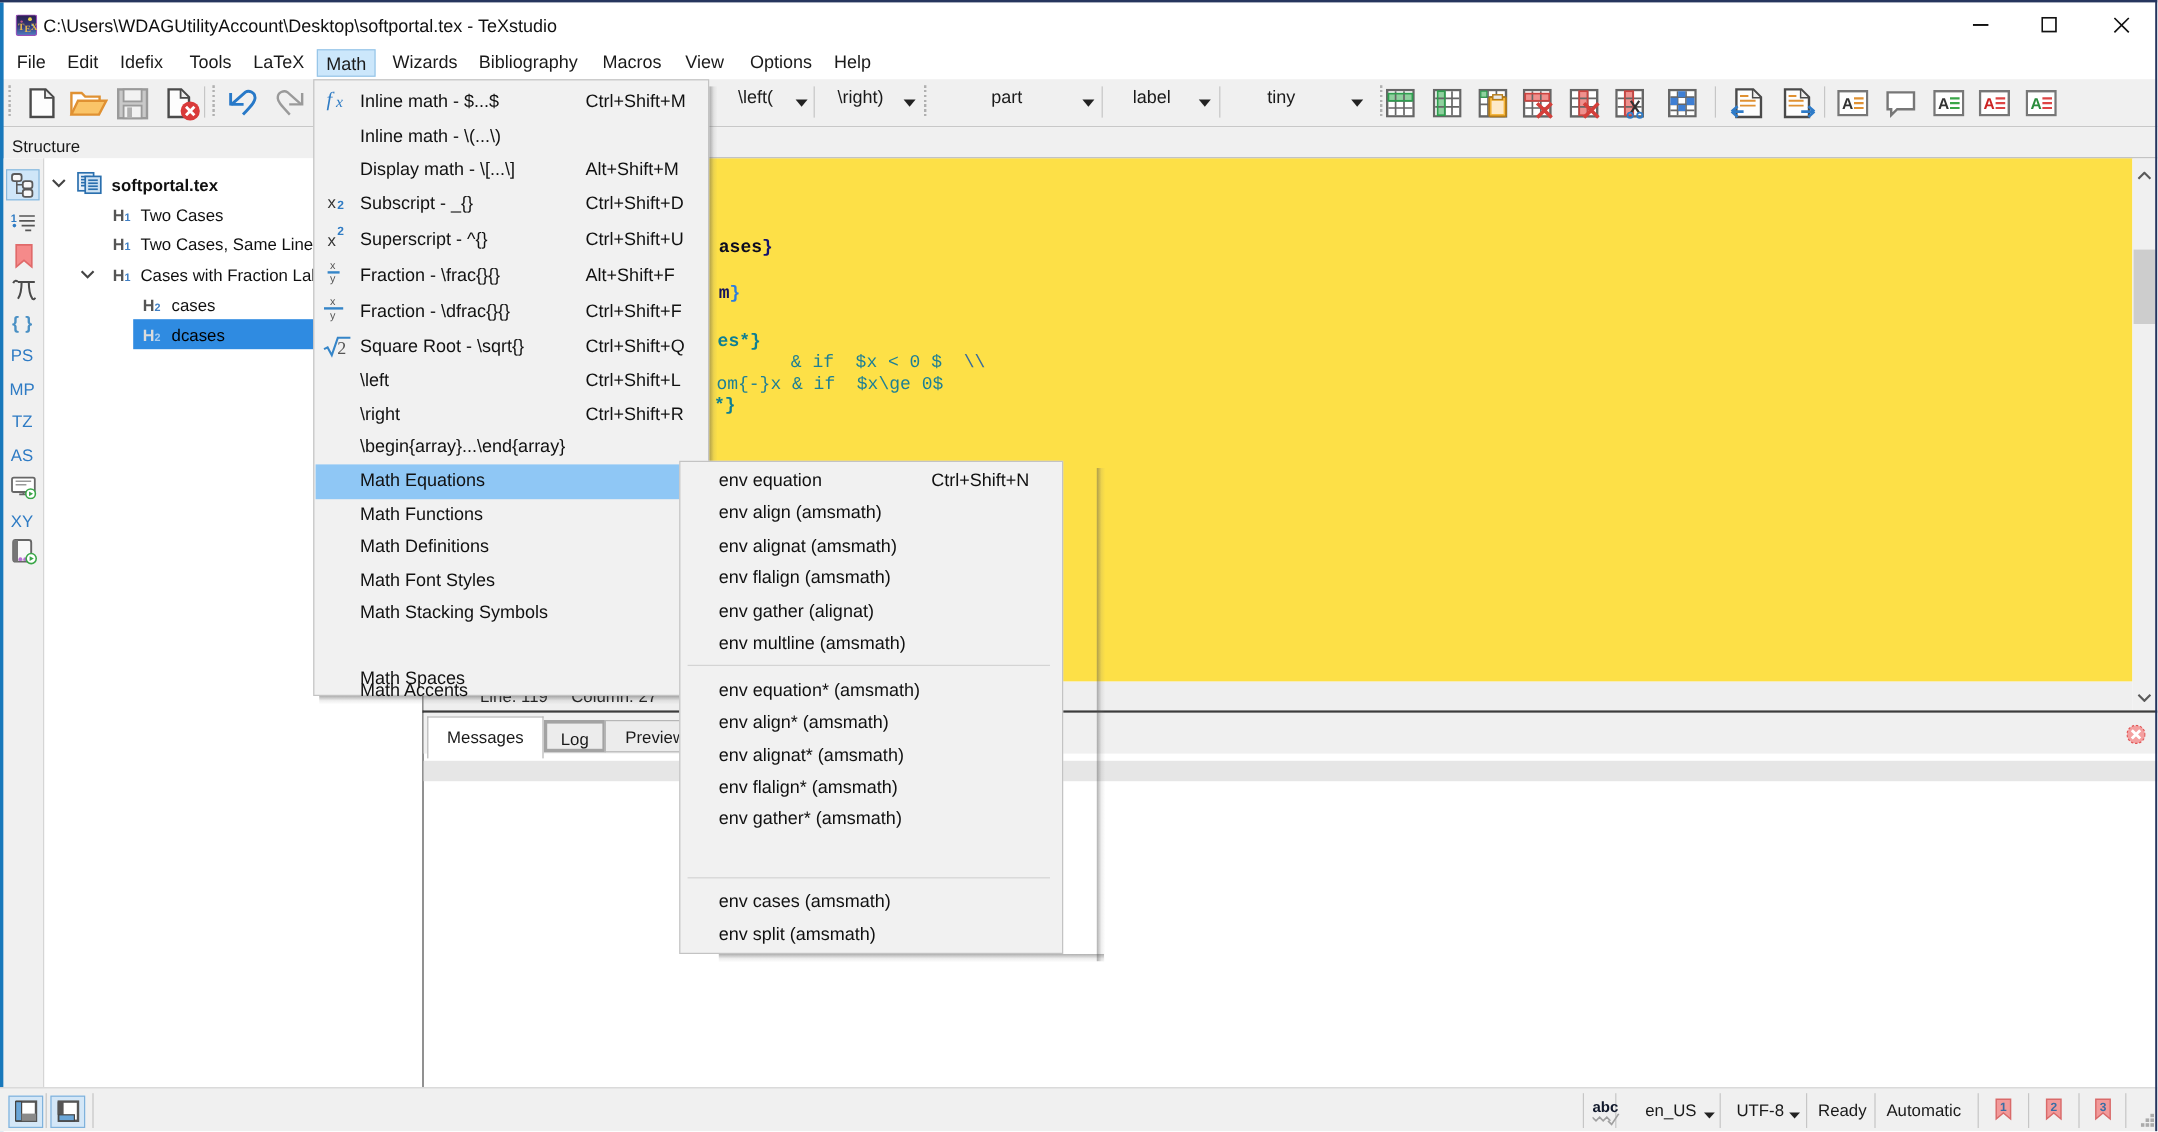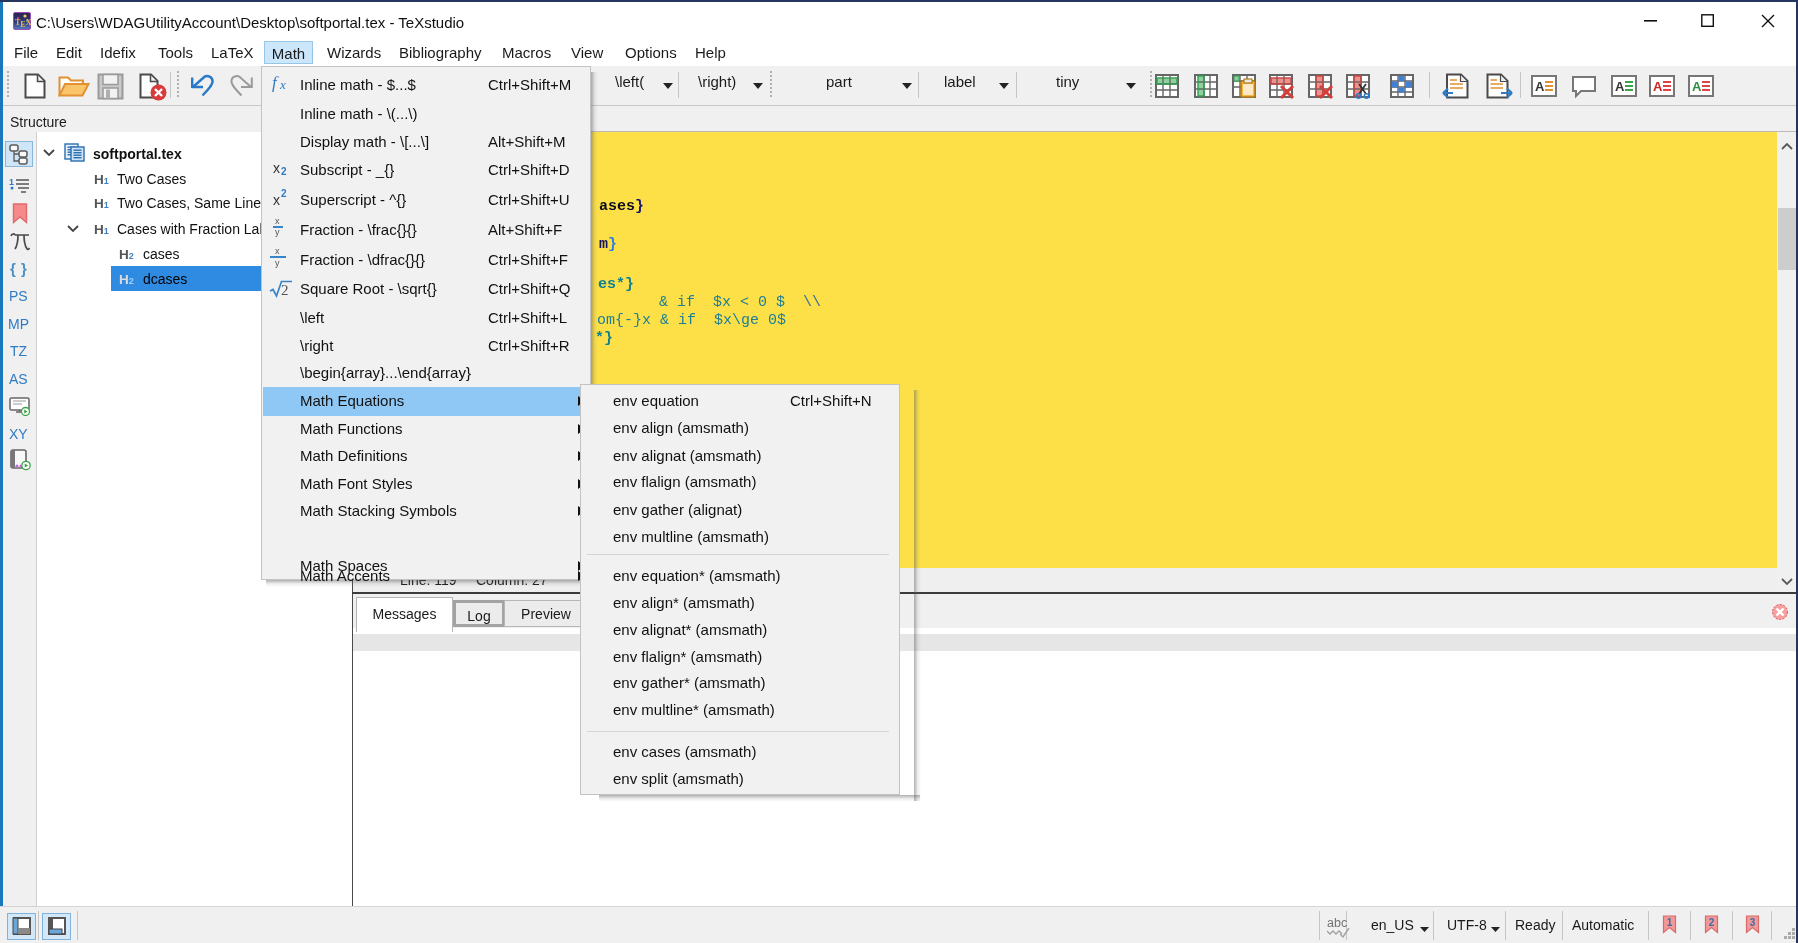--- a/index.html
+++ b/index.html
@@ -57,21 +57,21 @@
   #mainmenu-shadow-r{position:absolute;left:591px;top:72px;width:7px;height:514px;z-index:19;
      background:linear-gradient(to right,rgba(80,80,80,0.45),rgba(120,120,120,0.12) 55%,rgba(120,120,120,0));}
   #mainmenu-shadow-b{position:absolute;left:266px;top:580px;width:331px;height:7px;z-index:19;
      background:linear-gradient(to bottom,rgba(80,80,80,0.45),rgba(120,120,120,0.12) 55%,rgba(120,120,120,0));}
   .mi{position:absolute;left:1px;width:328px;height:29px;font-size:15px;color:#111;}
   .mi .txt{position:absolute;left:37px;top:5px;}
   .mi .sc{position:absolute;left:225px;top:5px;}
   .mi .ico{position:absolute;left:6px;top:2px;width:26px;height:24px;}
   .mi .arrow{position:absolute;right:6px;top:9px;width:0;height:0;border-top:5.5px solid transparent;border-bottom:5.5px solid transparent;border-left:7px solid #111;}
   #mi-sel{background:#8fc7f5;}
-  #submenu{position:absolute;left:580px;top:384px;width:320px;height:411px;background:#f1f1f1;border:1px solid #c3c3c3;box-sizing:border-box;z-index:22;}
+  #submenu{position:absolute;left:566px;top:384px;width:320px;height:411px;background:#f1f1f1;border:1px solid #c3c3c3;box-sizing:border-box;z-index:22;}
   #submenu-shadow-r{position:absolute;left:914px;top:390px;width:7px;height:411px;z-index:21;
      background:linear-gradient(to right,rgba(80,80,80,0.45),rgba(120,120,120,0.12) 55%,rgba(120,120,120,0));}
   #submenu-shadow-b{position:absolute;left:599px;top:795px;width:321px;height:7px;z-index:21;
      background:linear-gradient(to bottom,rgba(80,80,80,0.45),rgba(120,120,120,0.12) 55%,rgba(120,120,120,0));}
   .smi{position:absolute;left:1px;width:316px;height:27px;font-size:15px;color:#111;}
   .smi .txt{position:absolute;left:31px;top:4px;}
   .smi .sc{position:absolute;left:208px;top:4px;}
   .smsep{position:absolute;left:6px;width:302px;height:1px;background:#d4d4d4;}
 </style>
 </head>
@@ -391,21 +391,21 @@
       <svg width="27" height="25">
           <rect x="6" y="4" width="16" height="16" fill="#ffffff" stroke="#555" stroke-width="2"></rect>
           <rect x="5" y="4" width="5" height="11" fill="#555"></rect>
           <rect x="6" y="15" width="13" height="5" fill="#6aa6d8" stroke="#444" stroke-width="1"></rect>
         </svg>
     </div>
     <div class="ssep" style="left:38px;"></div>
     <div class="ssep" style="left:77px;"></div>
     <div class="ssep" style="left:1319px;"></div>
       <div class="ssep" style="left:1346px;"></div>
-    <div style="position:absolute;left:1327px;top:9px;color:#737373;font-size:12.5px;font-weight:normal;">abc<svg width="24" height="11" style="display:block;margin-top:-2px;">
+    <div style="position:absolute;left:1327px;top:9px;color:#0f172a;font-size:12.5px;font-weight:bold;">abc<svg width="24" height="11" style="display:block;margin-top:-2px;">
           <path d="M0 3 L3 6 L6 3 L9 6 L12 3 L15 6" fill="none" stroke="#a0a0a0" stroke-width="1.3"></path>
           <path d="M13 6 L16 9 L22 0" fill="none" stroke="#a0a0a0" stroke-width="1.4"></path>
         </svg></div>
     <div style="position:absolute;left:1371px;top:10px;">en_US</div>
     <svg style="position:absolute;left:1419px;top:19px;" width="11" height="7">
         <path d="M1 1 L5.5 6 L10 1" fill="#222"></path>
       </svg>
     <div class="ssep" style="left:1433px;"></div>
     <div style="position:absolute;left:1447px;top:10px;">UTF-8</div>
     <svg style="position:absolute;left:1490px;top:19px;" width="11" height="7">
@@ -575,23 +575,20 @@
       </div>
     <div class="smi" style="top:232px;">
         <span class="txt">env alignat* (amsmath)</span>
       </div>
     <div class="smi" style="top:259px;">
         <span class="txt">env flalign* (amsmath)</span>
       </div>
     <div class="smi" style="top:285px;">
         <span class="txt">env gather* (amsmath)</span>
       </div>
-    <div class="smi" style="top:312px;">
-        <span class="txt">env multline* (amsmath)</span>
-      </div>
     <div class="smsep" style="top:346px;"></div>
     <div class="smi" style="top:354px;">
         <span class="txt">env cases (amsmath)</span>
       </div>
     <div class="smi" style="top:381px;">
         <span class="txt">env split (amsmath)</span>
       </div>
   </div>
 </div>
 

